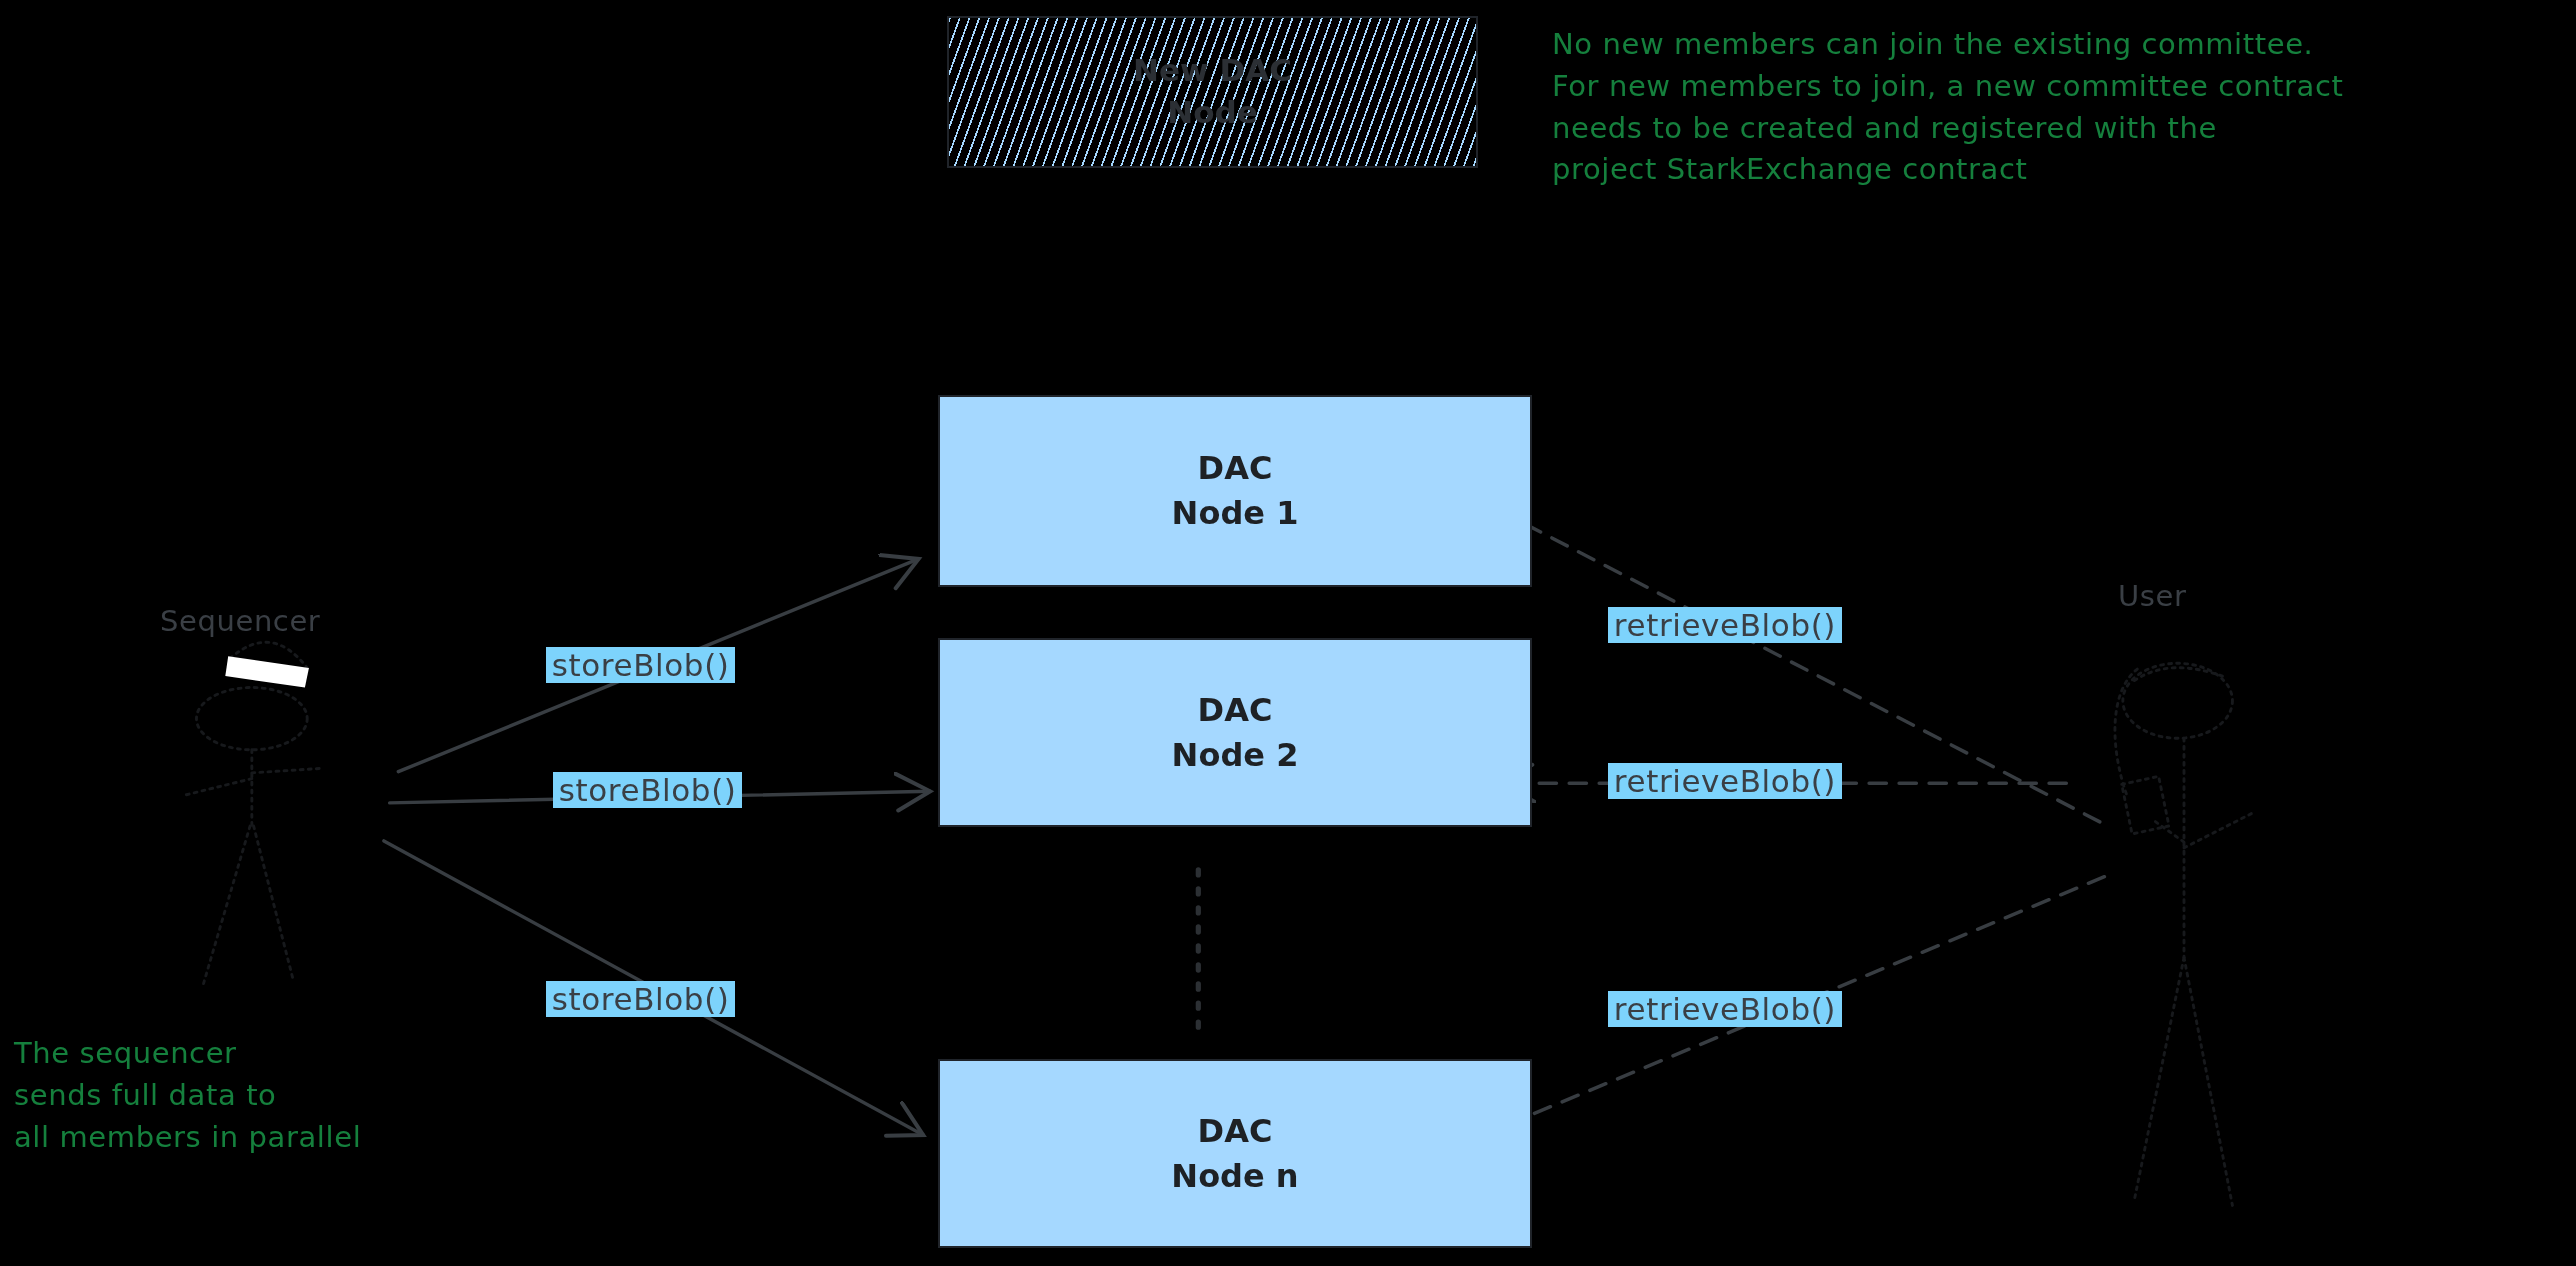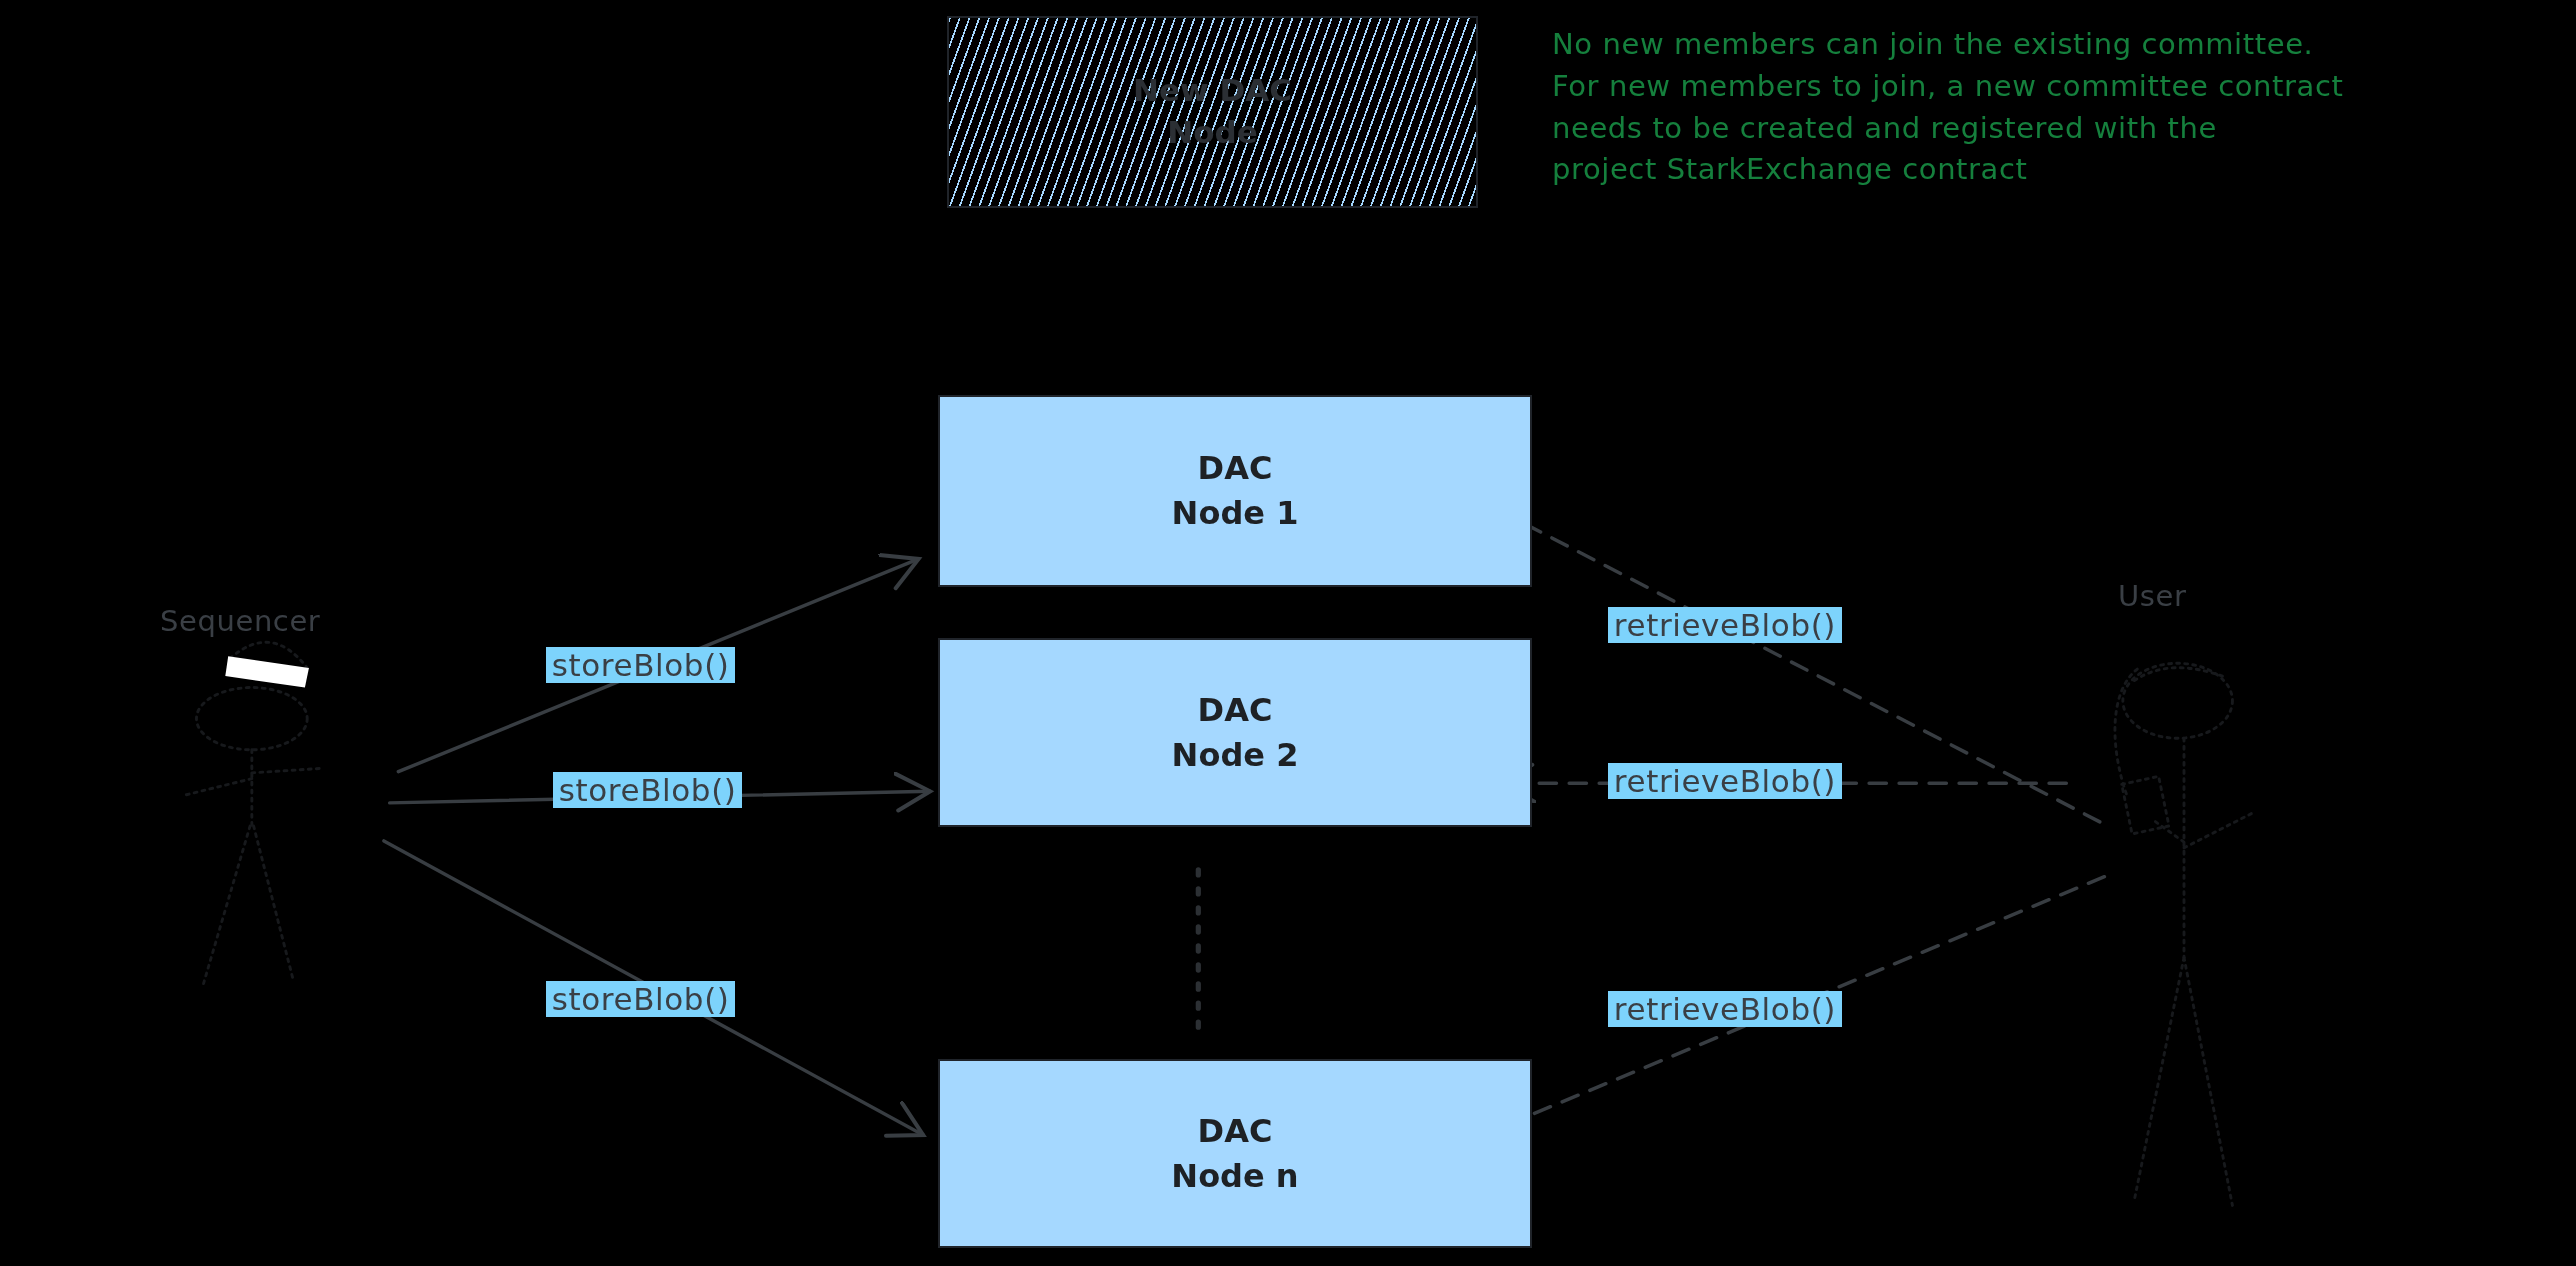--- a/index.html
+++ b/index.html
@@ -1,21 +1,21 @@
 <!DOCTYPE html>
 <html style="font-size:9.2px"><head>
 <meta charset="utf-8">
 <style>
   html,body{margin:0;padding:0;background:#000;}
   .stage{position:relative;width:2576px;height:1266px;background:#000;overflow:hidden;
          font-family:"DejaVu Sans",sans-serif;}
   .overlay{position:absolute;left:0;top:0;width:2576px;height:1266px;}
 
   
-  .hatchbox{position:absolute;left:947px;top:16px;width:531px;height:192px;
+  .hatchbox{position:absolute;left:947px;top:16px;width:531px;height:152px;
     border:2.3px solid #20242a;box-sizing:border-box;
     background:repeating-linear-gradient(110deg,#a5d8ff 0 1.7px,rgba(0,0,0,0) 1.7px 9.2px);
     display:flex;align-items:center;justify-content:center;}
   .hatchbox .lbl{font-size:31px;line-height:1.35;color:#2b2f34;text-align:center;
     white-space:pre-line;font-weight:bold;}
 
   
   .node{position:absolute;left:938px;width:594px;background:#a5d8ff;
     border:2.3px solid #20242a;box-sizing:border-box;
     display:flex;align-items:center;justify-content:center;}
@@ -107,15 +107,18 @@
   <div class="call" style="left:553px;top:772px;">storeBlob()</div>
   <div class="call" style="left:546px;top:981px;">storeBlob()</div>
   <div class="call" style="left:1608px;top:607px;">retrieveBlob()</div>
   <div class="call" style="left:1608px;top:763px;">retrieveBlob()</div>
   <div class="call" style="left:1608px;top:991px;">retrieveBlob()</div>
 
   <div class="note" style="left:1552px;top:24px;width:900px;">No new members can join the existing committee.
 For new members to join, a new committee contract
 needs to be created and registered with the
 project StarkExchange contract</div>
+  <div class="note" style="left:14px;top:1033px;width:404px;">The sequencer
+sends full data to
+all members in parallel</div>
 
 </div>
 
 
 </body></html>

